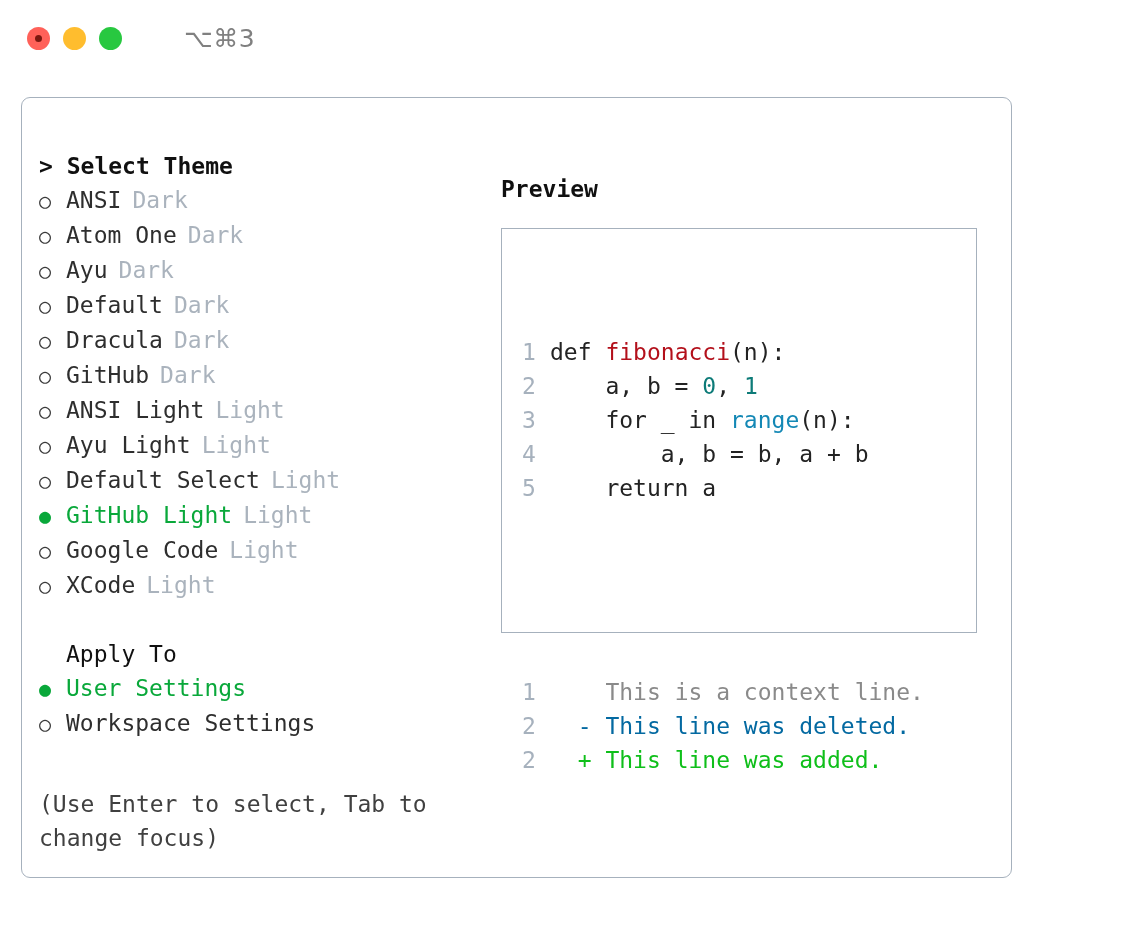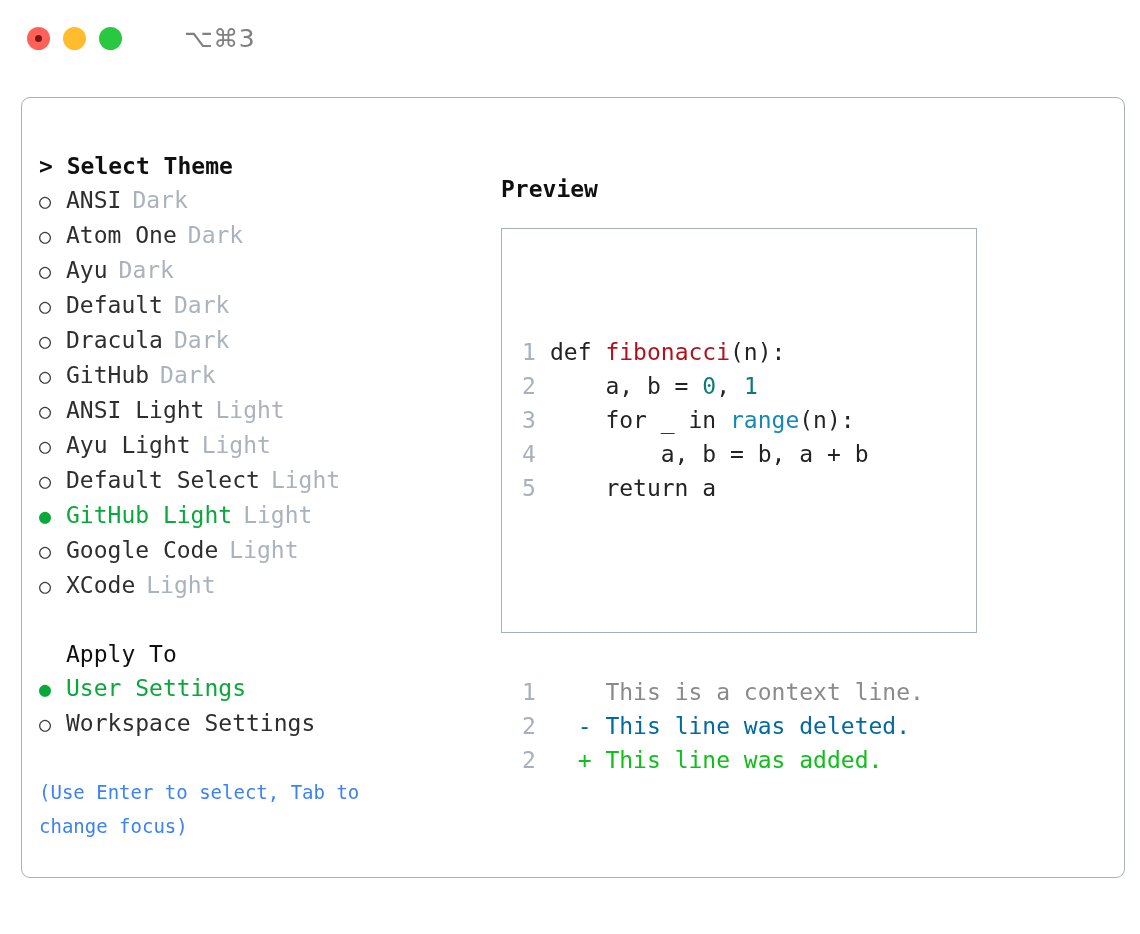--- a/index.html
+++ b/index.html
@@ -55,21 +55,21 @@
     font-size: 25px;
     letter-spacing: 0.5px;
     font-family: "DejaVu Sans", "Liberation Sans", sans-serif;
   }
 
   
   .window {
     position: absolute;
     left: 21px;
     top: 97px;
-    width: 1104px;
+    width: 991px;
     height: 781px;
     border: 1.6px solid #a6b1bd;
     border-radius: 9px;
     box-sizing: border-box;
     background: #ffffff;
   }
   .columns {
     position: absolute;
     left: 0; top: 0;
     width: 100%; height: 100%;
@@ -112,24 +112,24 @@
   .group-head {
     display: flex;
     line-height: 34px;
     font-size: 23px;
     white-space: pre;
   }
   .group-head .marker { color: transparent; }
   .group-head .label { color: #101010; text-align: center; }
   .spacer-row { height: 34px; }
   .hint {
-    margin-top: 34px;
-    font-size: 19px;
-    line-height: 34px;
-    color: #3b82f6;
+    margin-top: 46px;
+    font-size: 23px;
+    line-height: 34px;
+    color: #404040;
     width: 400px;
   }
 
   
   .right-col {
     position: absolute;
     left: 479px;
     top: 42px;
     width: 480px;
     margin-top: 32px;

